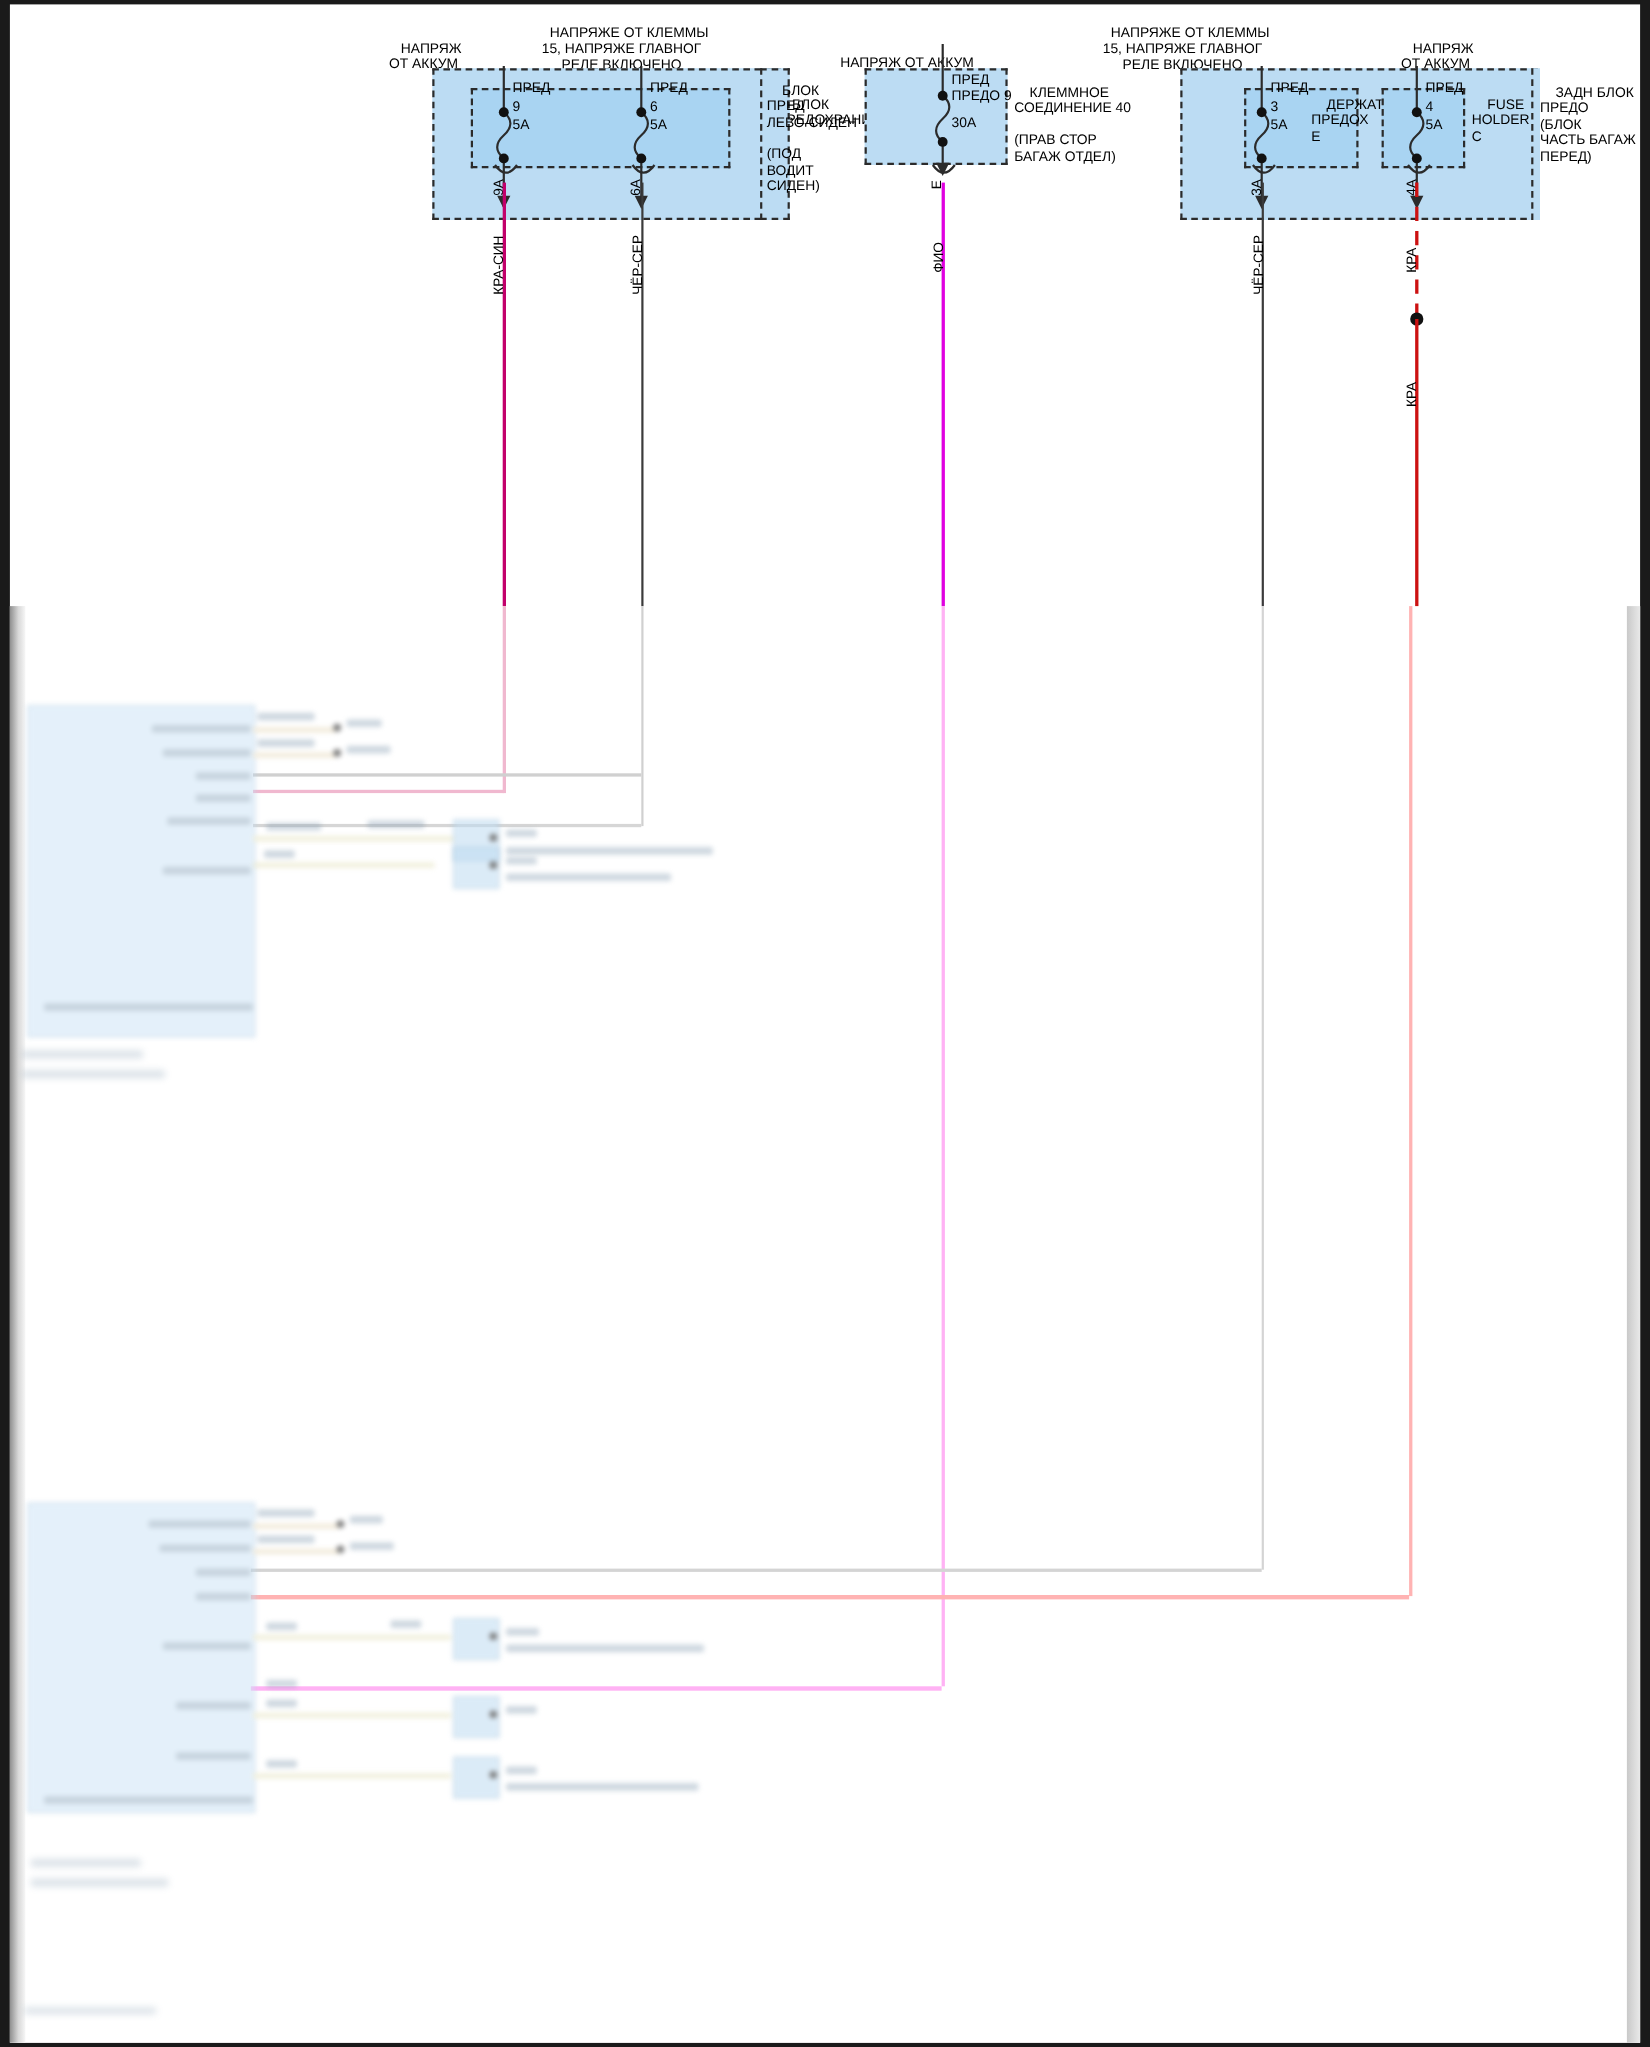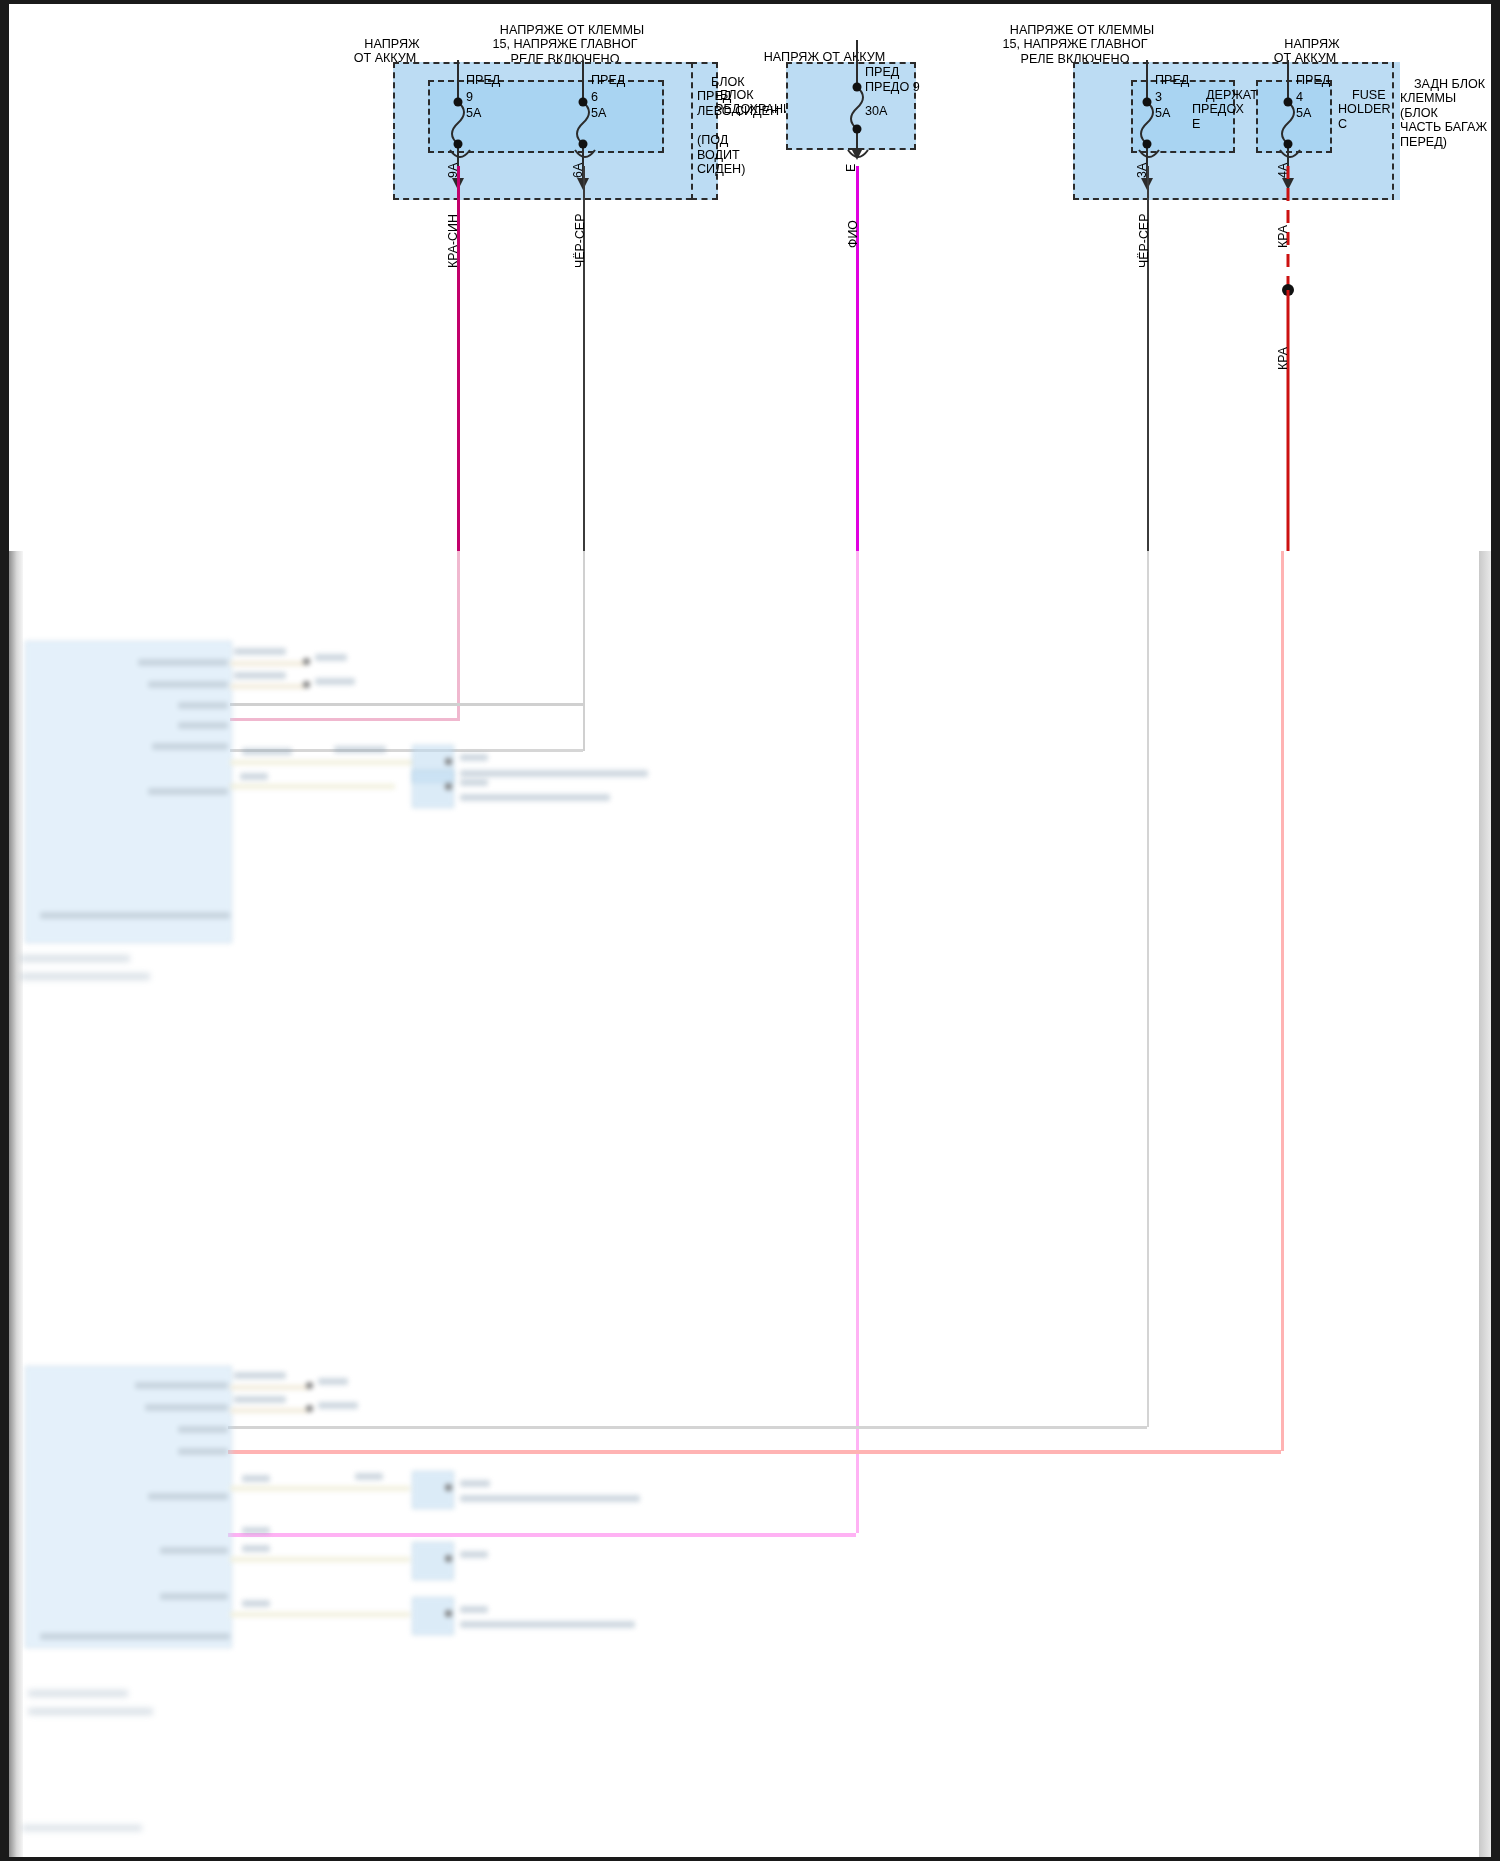--- a/index.html
+++ b/index.html
@@ -118,20 +118,23 @@
   </svg>
   <div class="vlabel" style="left:571px;top:178px;">6A</div>
 
   <div class="blk" style="left:698px;top:62px;width:12px;height:138px;border-right:none;"></div>
   <div class="blk" style="left:691px;top:62px;width:27px;height:138px;"></div>
   <div class="txt" style="left:697px;top:60px;width:75px;">
     <span>БЛОК</span><br><span>ПРЕД</span><br><span>ЛЕВО СИДЕН</span><br>&nbsp;<br><span>(ПОД</span><br><span>ВОДИТ</span><br><span>СИДЕН)</span>
   </div>
 
   <div class="blk" style="left:786px;top:62px;width:130px;height:88px;"></div>
+  <div class="txt" style="left:922px;top:62px;width:135px;">
+    <span>КЛЕММНОЕ</span><br><span>СОЕДИНЕНИЕ 40</span><br>&nbsp;<br><span>(ПРАВ СТОР</span><br><span>БАГАЖ ОТДЕЛ)</span>
+  </div>
 
   <svg style="left:849px;top:40px;" width="30" height="125">
     <line x1="8" y1="0" x2="8" y2="45" stroke="#2b2b2b" stroke-width="2"></line>
     <path d="M8,47 q12,10 0,21 q-12,11 0,21" stroke="#2b2b2b" stroke-width="2" fill="none"></path>
     <line x1="8" y1="89" x2="8" y2="114" stroke="#2b2b2b" stroke-width="2"></line>
     <circle cx="8" cy="47" r="4.5" fill="#111"></circle>
     <circle cx="8" cy="89" r="4.5" fill="#111"></circle>
     <polygon points="2,108 14,108 8,120" fill="#2b2b2b"></polygon>
   </svg>
   <div class="txt" style="left:865px;top:65px;">ПРЕД</div>
@@ -183,21 +186,21 @@
   <div class="txt" style="left:1296px;top:73px;">ПРЕД</div>
   <div class="txt" style="left:1296px;top:90px;">4</div>
   <div class="txt" style="left:1296px;top:106px;">5A</div>
 
   <svg style="left:1278px;top:150px;" width="24" height="16">
     <path d="M2,0 q10,14 20,0" stroke="#2b2b2b" stroke-width="2" fill="none"></path>
   </svg>
   <div class="vlabel" style="left:1276px;top:178px;">4A</div>
 
   <div class="txt" style="left:1400px;top:62px;width:120px;">
-    <span>ЗАДН БЛОК</span><br><span>КЛЕММЫ</span><br><span>(БЛОК</span><br><span>ЧАСТЬ БАГАЖ</span><br><span>ПЕРЕД)</span>
+    <span>ЗАДН БЛОК</span><br><span>ПРЕДО</span><br><span>(БЛОК</span><br><span>ЧАСТЬ БАГАЖ</span><br><span>ПЕРЕД)</span>
   </div>
   <div class="blk" style="left:1392px;top:62px;width:8px;height:138px;border-right:none;border-top:none;border-bottom:none;"></div>
 
   <div class="wire thick" style="left:457px;top:166px;height:400px;background:#c2006b;"></div>
   <div class="vlabel" style="left:446px;top:268px;">КРА-СИН</div>
 
   <div class="wire" style="left:583px;top:166px;height:400px;background:#3b3b3b;"></div>
   <div class="vlabel" style="left:573px;top:268px;">ЧЁР-СЕР</div>
 
   <div class="wire thick" style="left:856px;top:166px;height:400px;background:#e000e0;"></div>

